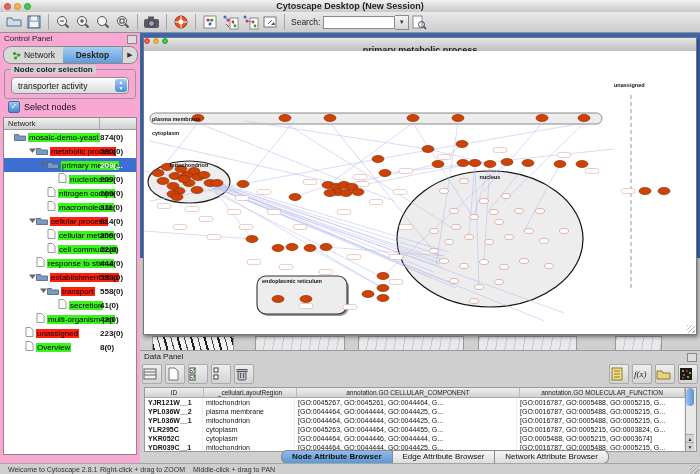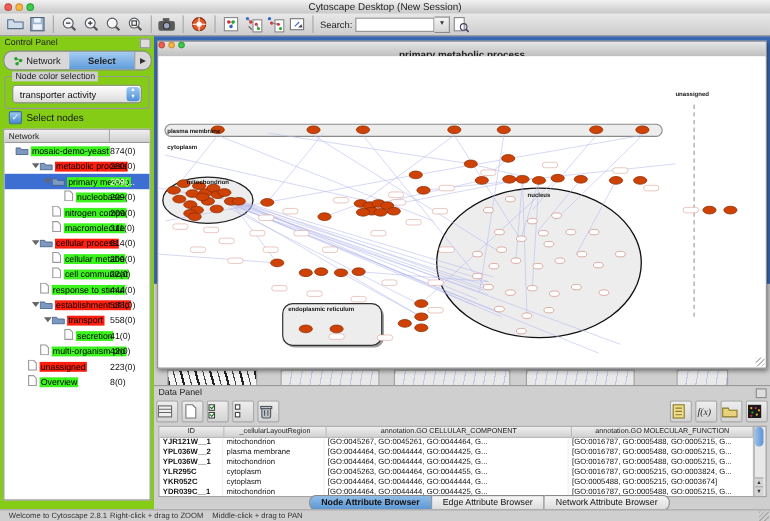--- a/index.html
+++ b/index.html
@@ -2,66 +2,66 @@
 <html><head>
 <meta charset="utf-8">
 <style>
   html,body{margin:0;padding:0;}
   body{width:700px;height:474px;position:relative;font-family:"Liberation Sans",sans-serif;
        background:#cfcfcf;overflow:hidden;-webkit-font-smoothing:antialiased;}
   .abs{position:absolute;}
   
   #titlebar{left:0;top:0;width:700px;height:12px;
     background:linear-gradient(#f2f2f2,#c9c9c9);border-bottom:1px solid #8a8a8a;}
-  #titlebar .title{width:100%;text-align:center;font-size:9px;font-weight:normal;color:#222;line-height:12px;}
+  #titlebar .title{width:100%;text-align:center;font-size:9px;font-weight:bold;color:#222;line-height:12px;}
   .lights{left:4px;top:2.5px;display:flex;gap:3px;}
   .light{width:7px;height:7px;border-radius:50%;box-sizing:border-box;}
   .l-red{background:#f25e54;border:1px solid #c94b40;}
   .l-yel{background:#f8b744;border:1px solid #cf9430;}
   .l-grn{background:#3ecb4e;border:1px solid #2da23b;}
   
   #toolbar{left:0;top:12px;width:700px;height:21px;
     background:linear-gradient(#e9e9e9,#cdcdcd);border-bottom:1px solid #8f8f8f;
     display:flex;align-items:center;padding-left:4px;box-sizing:border-box;}
   .tbtn{width:20px;height:18px;display:flex;align-items:center;justify-content:center;}
   .tsep{width:1px;height:16px;background:#a6a6a6;margin:0 4px;}
   #searchlbl{font-size:8.5px;color:#222;margin:0 3px 0 2px;}
   #searchbox{width:66px;height:11px;border:1px solid #8a8a8a;background:#fff;font-size:8px;padding:0 2px;}
   #searchdrop{width:13px;height:13px;border:1px solid #8a8a8a;border-left:none;background:linear-gradient(#f5f5f5,#d5d5d5);
     font-size:6px;text-align:center;line-height:13px;color:#333;}
   
-  #cpanel{left:0;top:33px;width:140px;height:430px;background:#84cc16;}
+  #cpanel{left:0;top:33px;width:140px;height:430px;background:#f9a8d4;}
   .panelhead{height:12px;font-size:8px;color:#222;padding:1px 4px 0;}
   .floatico{position:absolute;right:3px;top:2px;width:8px;height:7px;border:1px solid #888;background:#ddd;}
   #cptabs{position:absolute;left:3px;top:13px;width:133px;height:16px;border:1px solid #8a8a8a;border-radius:8px;
     background:#d8d8d8;display:flex;overflow:hidden;}
   .cptab{flex:1;display:flex;align-items:center;justify-content:center;font-size:8.5px;color:#222;gap:3px;}
   .cptab.sel{background:linear-gradient(#a5cdf2,#5f9cdb);font-weight:bold;}
   .cptab-arrow{width:14px;display:flex;align-items:center;justify-content:center;font-size:7px;color:#333;border-left:1px solid #999;}
   #groupbox{position:absolute;left:4px;top:36px;width:130px;height:28px;border:1px solid #979797;border-radius:3px;}
-  #grouptitle{position:absolute;left:6px;top:-5px;background:#cfcfcf;padding:0 3px;font-size:8px;font-weight:normal;color:#222;}
+  #grouptitle{position:absolute;left:6px;top:-5px;background:#cfcfcf;padding:0 3px;font-size:8px;font-weight:bold;color:#222;}
   #combo{position:absolute;left:6px;top:7px;width:116px;height:15px;border:1px solid #8f8f8f;border-radius:4px;
     background:linear-gradient(#fdfdfd,#dcdcdc);display:flex;align-items:center;}
   #combo .val{flex:1;font-size:8.5px;padding-left:6px;color:#111;}
   #combo .step{width:12px;height:13px;margin-right:1px;border-radius:3px;background:linear-gradient(#9ec9f5,#4f8fd6);
     color:#fff;font-size:5px;line-height:6px;text-align:center;}
   #chkrow{position:absolute;left:8px;top:68px;display:flex;align-items:center;gap:4px;}
   #chk{width:10px;height:10px;border-radius:2px;background:linear-gradient(#9cc7f4,#4788cf);border:1px solid #3a6ea8;
     color:#fff;font-size:8px;line-height:10px;text-align:center;}
   #chklbl{font-size:9px;color:#111;}
   #tree{position:absolute;left:3px;top:84px;width:134px;bottom:8px;background:#fff;border:1px solid #8a8a8a;box-sizing:border-box;overflow:hidden;}
   #treehead{height:11px;background:linear-gradient(#efefef,#cfcfcf);border-bottom:1px solid #9a9a9a;position:relative;}
   #treehead span{position:absolute;font-size:7.5px;color:#222;top:1px;}
   #th-net{left:4px;} #th-nodes{left:99px;margin-top:40px;}
   #treehead .coldiv{position:absolute;left:95px;top:0;width:1px;height:11px;background:#aaa;}
   .trow{height:14px;display:flex;align-items:center;position:relative;font-size:8px;white-space:nowrap;}
   .trow.sel{background:#3c6fd1;}
   .chip{padding:0 1px;color:#000;}
   .chip.green{background:#3df31e;} .chip.red{background:#fe1f0e;}
-  .tcount{position:absolute;left:96px;font-size:8px;color:#111;}
+  .tcount{position:absolute;left:96px;font-size:8px;color:#111;font-weight:bold;}
   .trow.sel .tcount{color:#fff;}
   .texp{width:7px;display:inline-block;}
   
   #desktop{left:140px;top:33px;width:560px;height:225px;background:#3a68b4;}
   #netwin{position:absolute;left:3px;top:4px;width:554px;height:298px;background:#fff;
     border:1px solid #777;box-sizing:border-box;box-shadow:1px 2px 4px rgba(0,0,0,.45);}
   #netwin-title{height:13px;background:linear-gradient(#e6e6e6,#bfbfbf);border-bottom:1px solid #8b8b8b;position:relative;}
   #netwin-title .title{width:100%;text-align:center;font-size:9px;font-weight:bold;color:#222;line-height:13px;}
   #netwin .lights{top:3px;left:5px;}
   #canvas{position:absolute;left:0;top:13px;width:552px;height:283px;background:#fff;overflow:hidden;}
@@ -233,21 +233,21 @@
       <svg width="9" height="9">
           <circle cx="2.5" cy="2.5" r="1.6" fill="#2ca02c"></circle>
           <circle cx="6.8" cy="4" r="1.6" fill="#2ca02c"></circle>
           <circle cx="3.5" cy="7" r="1.6" fill="#2ca02c"></circle>
           <line x1="2.5" y1="2.5" x2="6.8" y2="4" stroke="#2ca02c" stroke-width="0.7"></line>
           <line x1="6.8" y1="4" x2="3.5" y2="7" stroke="#2ca02c" stroke-width="0.7"></line>
         </svg>
       <span>Network</span>
     </div>
     <div class="cptab sel">
-      <span>Select</span>
+      <span>Desktop</span>
     </div>
     <div class="cptab-arrow">▶</div>
   </div>
   <div id="groupbox">
     <div id="grouptitle">Node color selection</div>
     <div id="combo">
       <span class="val">transporter activity</span>
       <span class="step">▲<br>▼</span>
     </div>
   </div>

